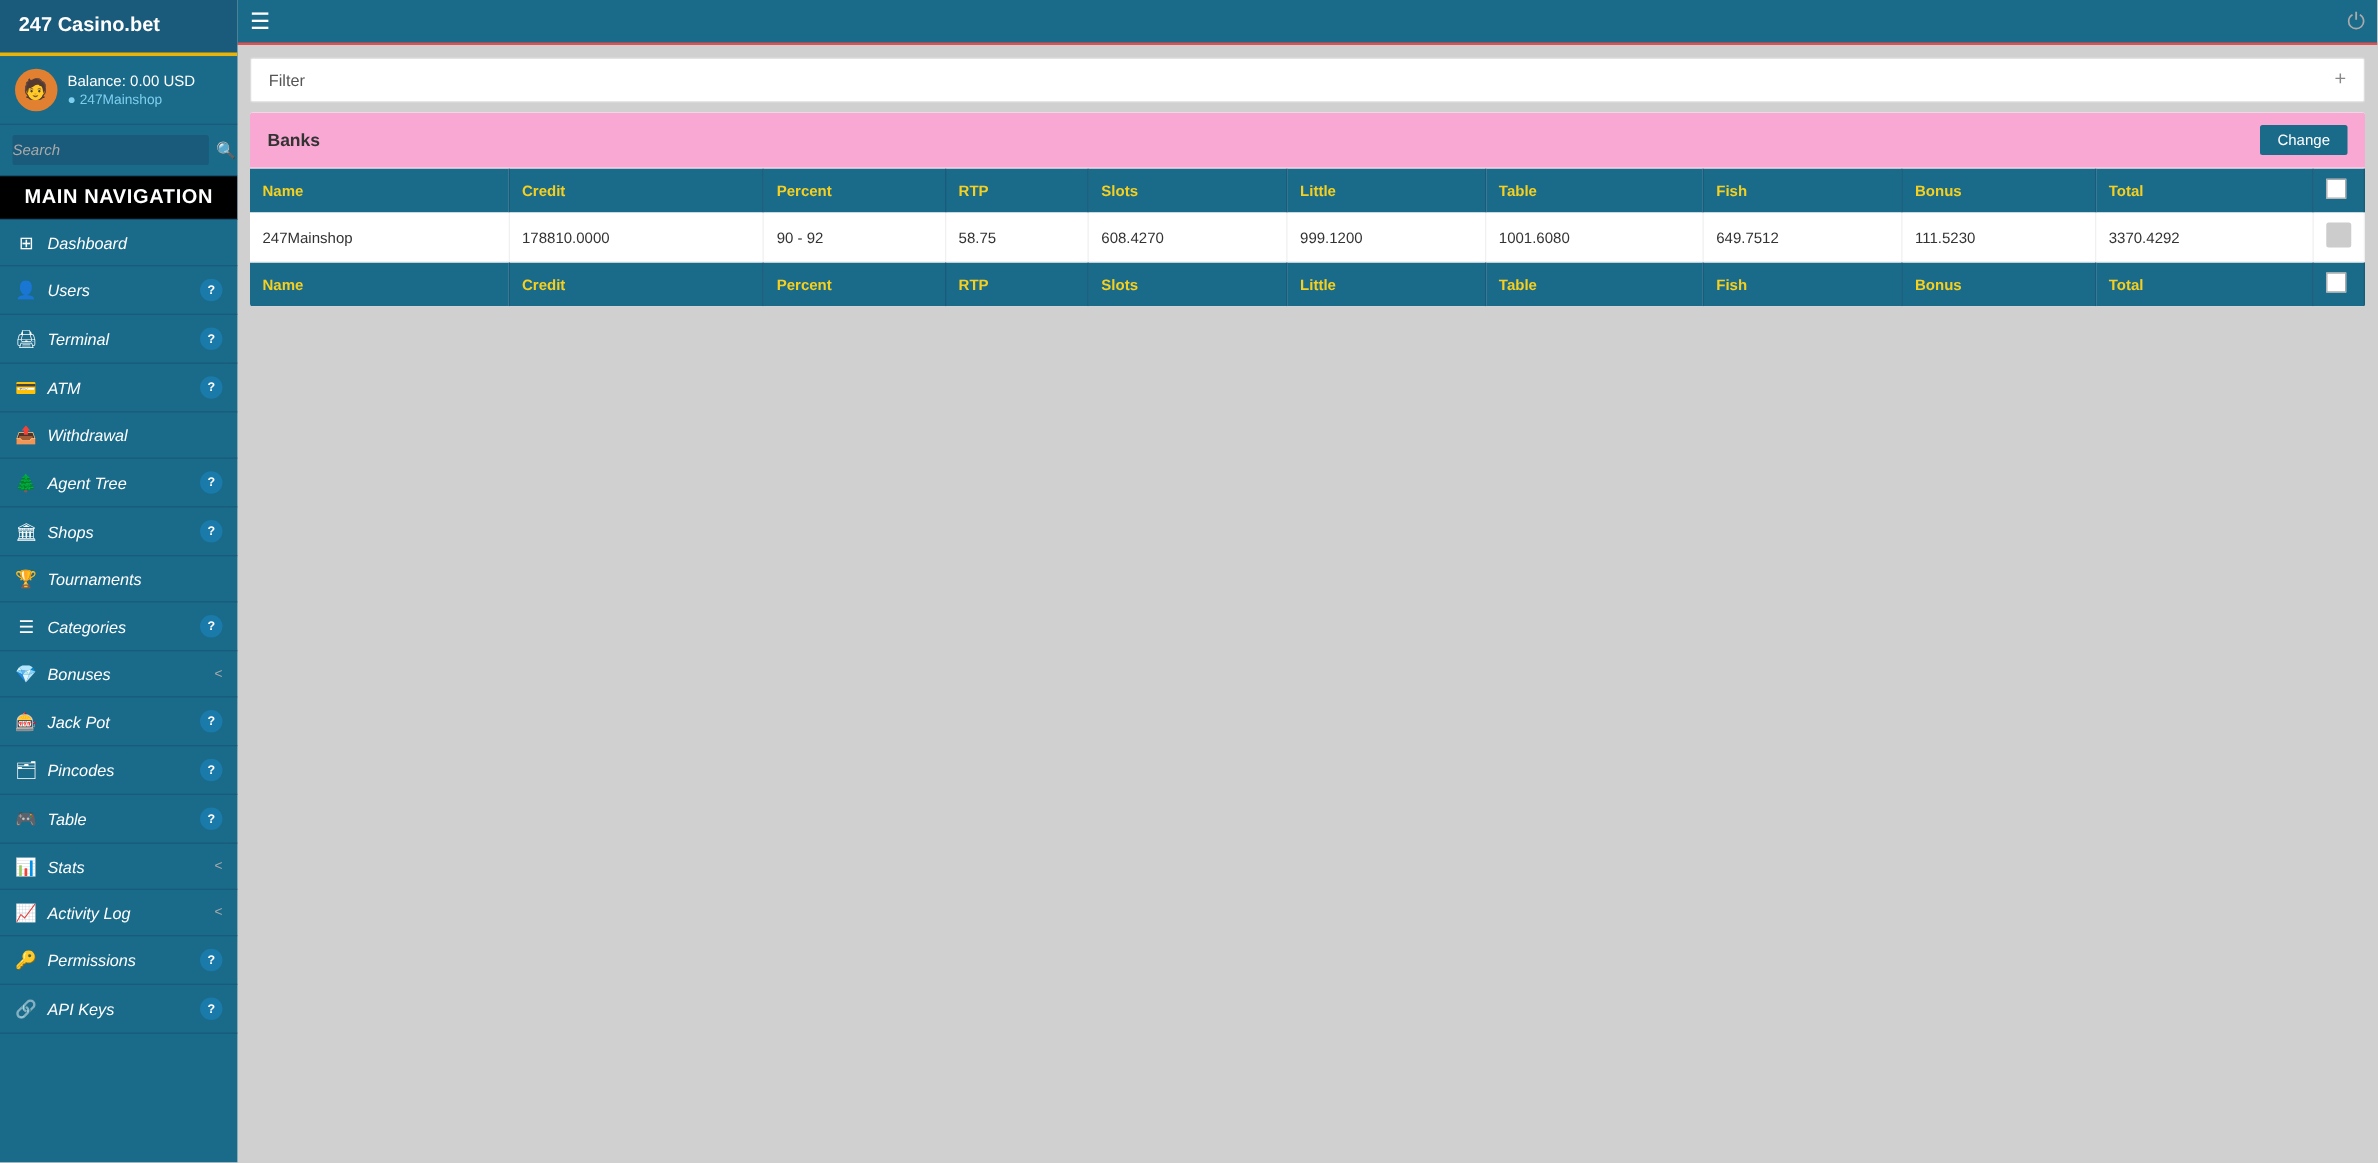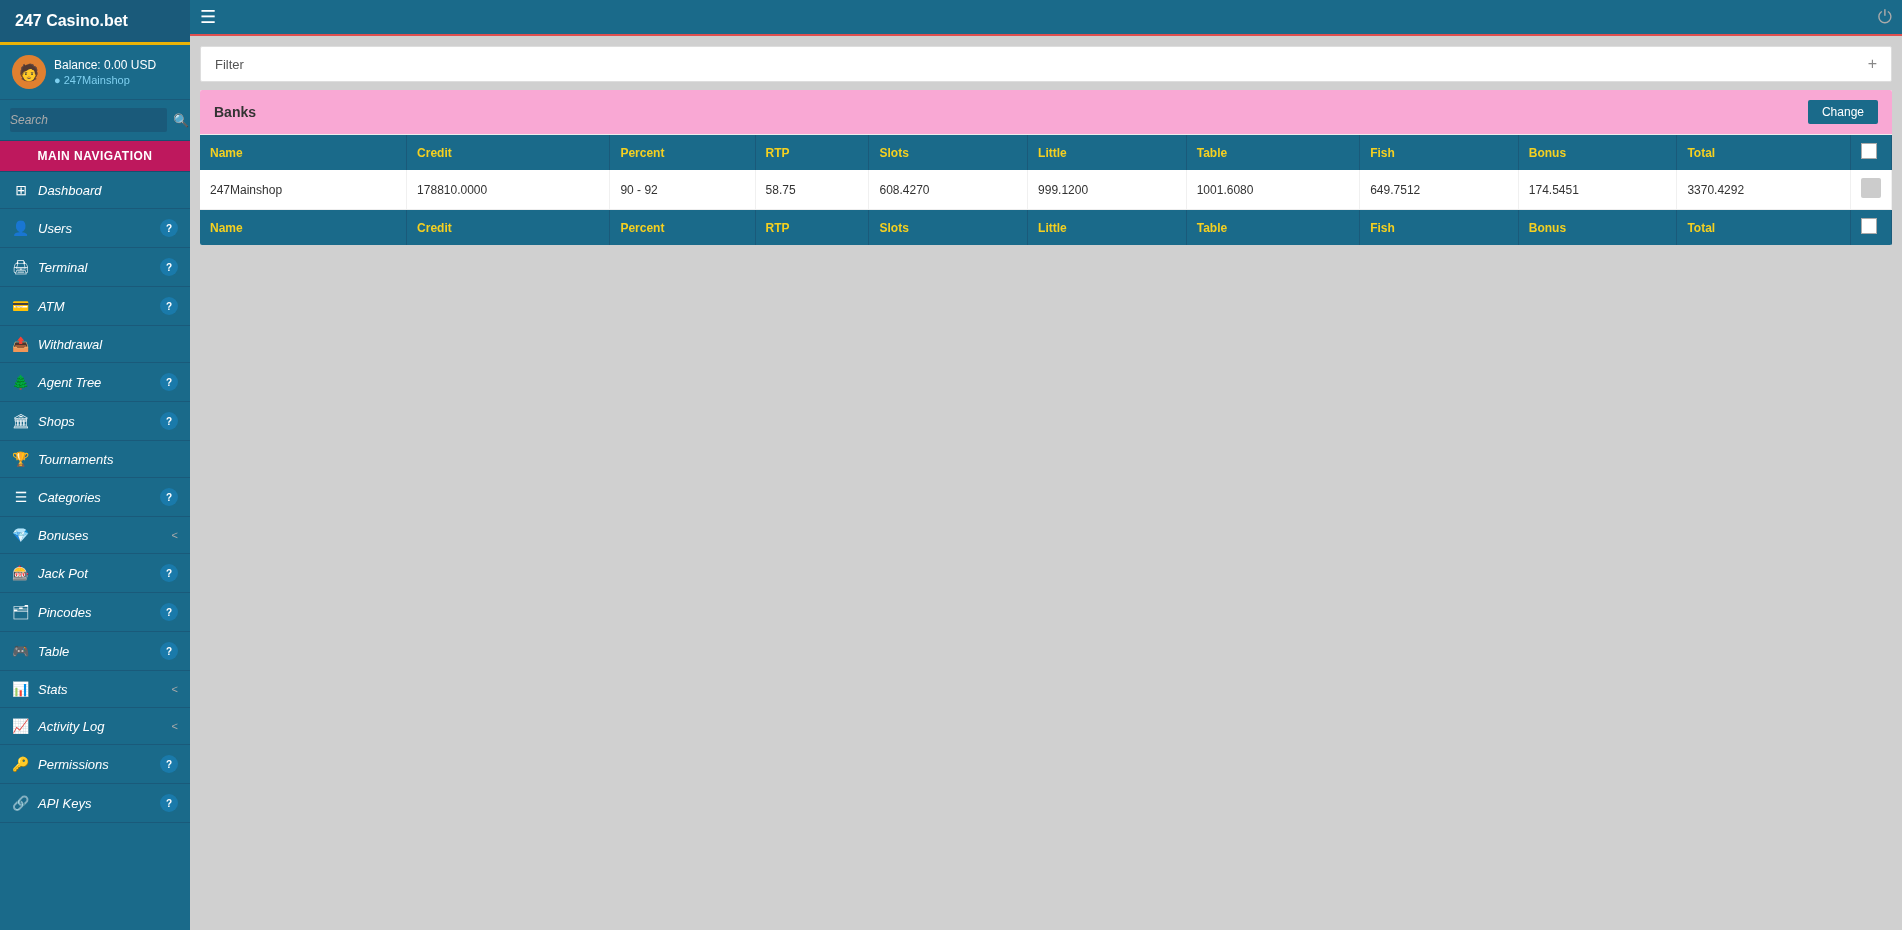--- a/index.html
+++ b/index.html
@@ -70,25 +70,25 @@
       background: none;
       border: none;
       color: #ccc;
       cursor: pointer;
       padding: 4px 6px;
       font-size: 13px;
     }
 
     .nav-title {
       color: #fff;
-      font-size: 12px;
+      font-size: 16px;
       font-weight: bold;
       text-align: center;
       padding: 8px 0;
-      background: #be185d;
+      background: #000000;
       border-bottom: 1px solid #155070;
       letter-spacing: 0.5px;
     }
 
     .nav-item {
       display: flex;
       align-items: center;
       padding: 10px 12px;
       color: #fff;
       cursor: pointer;
@@ -408,21 +408,21 @@
         <tbody>
           <tr>
             <td>247Mainshop</td>
             <td>178810.0000</td>
             <td>90 - 92</td>
             <td>58.75</td>
             <td>608.4270</td>
             <td>999.1200</td>
             <td>1001.6080</td>
             <td>649.7512</td>
-            <td>174.5451</td>
+            <td>111.5230</td>
             <td>3370.4292</td>
             <td><span class="row-icon"></span></td>
           </tr>
         </tbody>
         <tfoot>
           <tr>
             <th>Name</th>
             <th>Credit</th>
             <th>Percent</th>
             <th>RTP</th>

